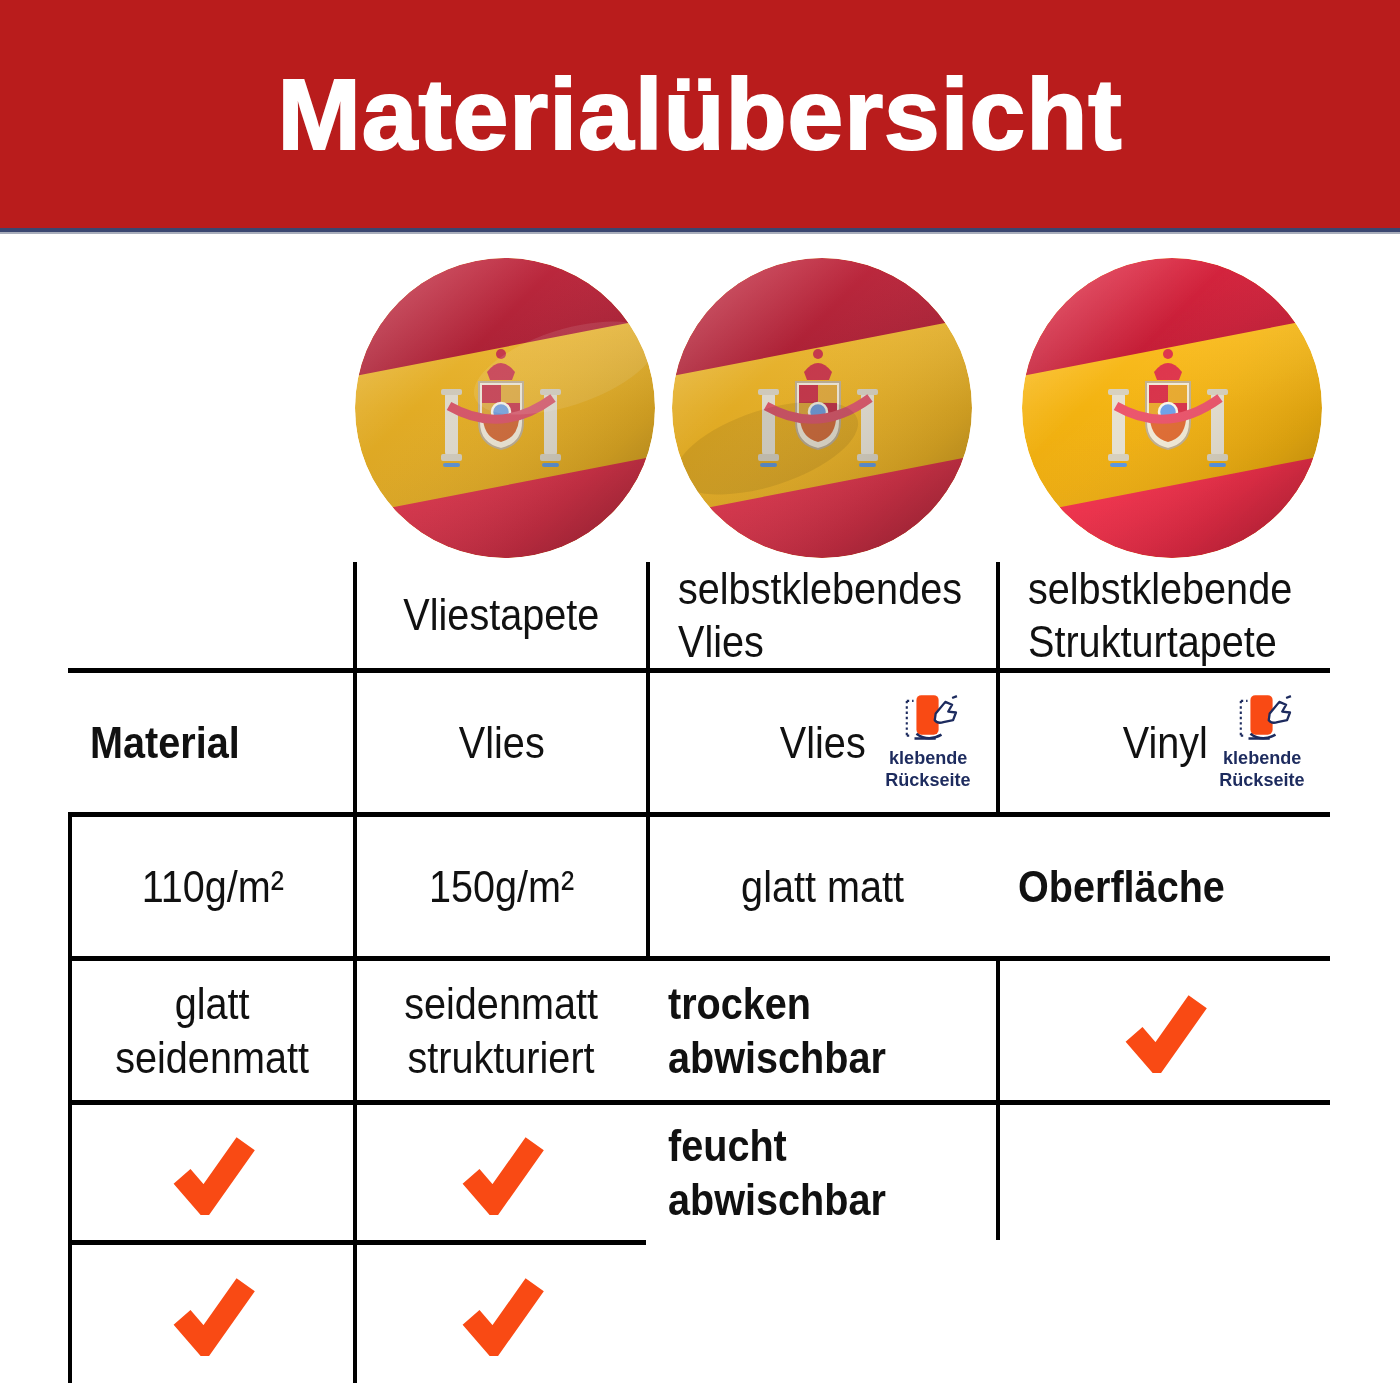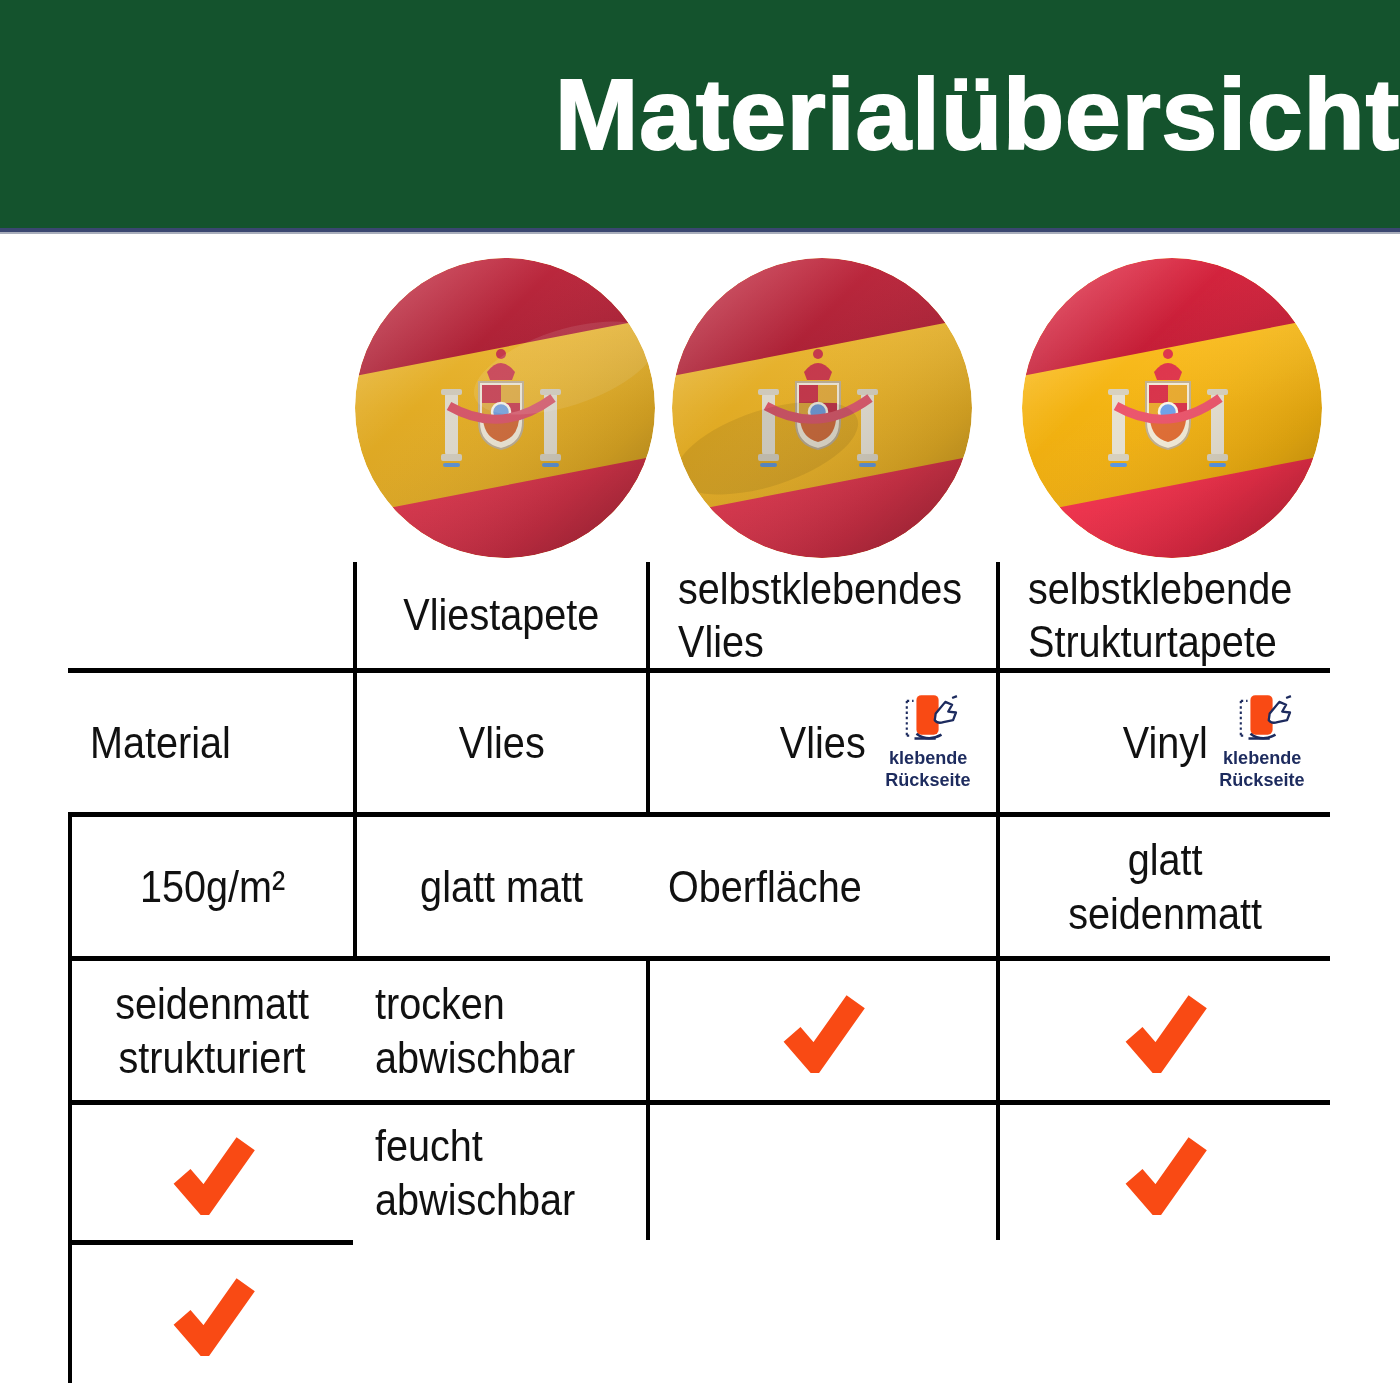--- a/index.html
+++ b/index.html
@@ -1,39 +1,39 @@
 <!DOCTYPE html>
 <html><head>
 <meta charset="utf-8">
 <style>
   html,body{margin:0;padding:0;background:#fff;}
   .page{position:relative;width:1400px;height:1400px;background:#ffffff;overflow:hidden;
         font-family:"Liberation Sans",sans-serif;color:#111;}
 
   
-  .hdr{position:absolute;left:0;top:0;width:1400px;height:228px;background:#14532d;
-       display:flex;align-items:center;justify-content:flex-end;
+  .hdr{position:absolute;left:0;top:0;width:1400px;height:228px;background:#b91c1c;
+       display:flex;align-items:center;justify-content:center;
        border-bottom:4px solid #3a4670;box-shadow:0 2px 0 #a9aebc;}
   .hdr h1{margin:0;color:#fff;font-size:100px;font-weight:bold;letter-spacing:1px;
           -webkit-text-stroke:2px #fff;}
 
   
   .circle{position:absolute;top:258px;width:300px;height:300px;border-radius:50%;overflow:hidden;}
   .circle svg{display:block;width:100%;height:100%;}
   .c1{left:355px}.c2{left:672px}.c3{left:1022px;filter:saturate(1.15) brightness(1.04);}
 
   
   .tbl{position:absolute;left:68px;top:562px;display:grid;
        grid-template-columns:285px 293px 350px 334px;
        grid-template-rows:106px 144px 144px 144px 140px 143px;}
   .cell{display:flex;align-items:center;justify-content:center;font-size:45px;line-height:1.18;
         position:relative;text-align:center;}
   .vl{border-left:4px solid #000;}
   .ht{border-top:5px solid #000;}
-  .lbl{justify-content:flex-start;padding-left:22px;text-align:left;}
+  .lbl{justify-content:flex-start;padding-left:22px;text-align:left;font-weight:bold;}
   .hl{justify-content:flex-start;padding-left:28px;text-align:left;}
   .pre{white-space:pre-line;}
   .cond{display:inline-block;transform:scaleX(0.88);transform-origin:center;}
   .lbl .cond,.hl .cond{transform-origin:left center;}
 
   
   .check{width:86px;height:84px;}
 
   
   .badge{position:absolute;right:18px;top:50%;transform:translateY(-50%);width:100px;
@@ -228,20 +228,23 @@
           <path d="M18 47 h22" stroke="#1d2b5e" stroke-width="2.6" fill="none"></path>
           <path d="M40 21 L50 9 l7 3 -4 7 8 1 -3 8 -10 2 q-6 2 -9 -2 z" fill="#ffffff" stroke="#1d2b5e" stroke-width="2.4" stroke-linejoin="round"></path>
           <path d="M57 5 l5 -2" stroke="#1d2b5e" stroke-width="2.4"></path>
         </svg>
         <span class="badge-text">klebende</span>
         <span class="badge-text">Rückseite</span>
       </span>
     </div>
 
     <div class="cell ht vl">
+      <span class="cond">110g/m²</span>
+    </div>
+    <div class="cell ht vl">
       <span class="cond">150g/m²</span>
     </div>
 
     <div class="cell ht vl">
       <span class="cond pre">glatt matt</span>
     </div>
     <div class="cell ht lbl">
       <span class="cond pre">Oberfläche</span>
     </div>
     <div class="cell ht vl">

